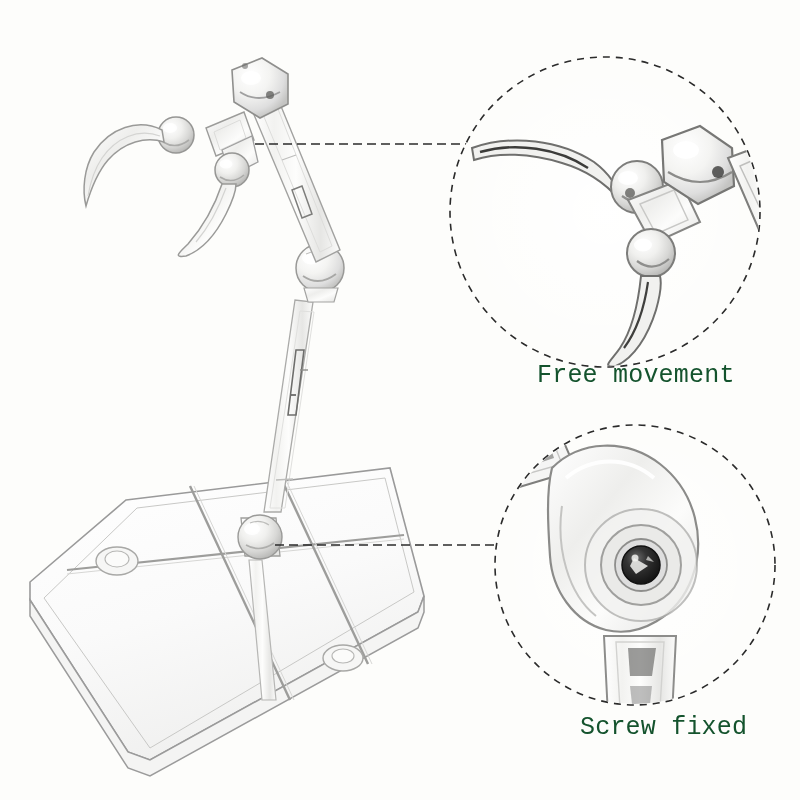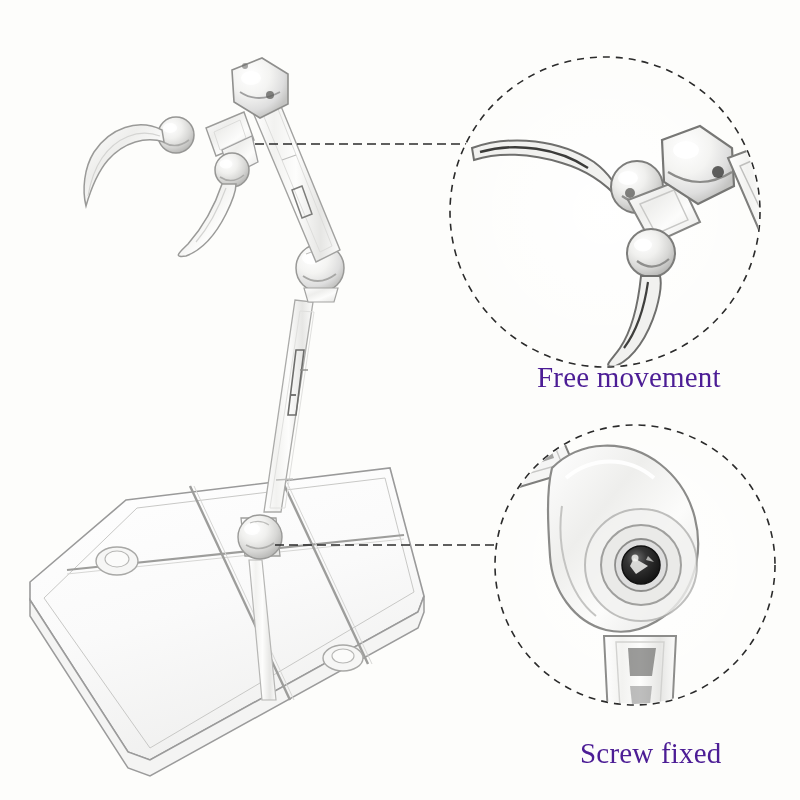--- a/index.html
+++ b/index.html
@@ -22,34 +22,34 @@
   }
   #stage svg {
     position: absolute;
     left: 0; top: 0;
     width: 800px;
     height: 800px;
     display: block;
   }
   .callout-label {
     position: absolute;
-    color: #4c1d95;
-    font-size: 29px;
-    font-family: Liberation Serif, serif;
+    color: #14532d;
+    font-size: 25px;
+    font-family: Liberation Mono, monospace;
     letter-spacing: 0.2px;
     white-space: nowrap;
     font-weight: 400;
   }
   #label-free {
     left: 537px;
     top: 361px;
   }
   #label-screw {
     left: 580px;
-    top: 737px;
+    top: 713px;
   }
 </style>
 </head>
 <body>
 
 <div id="stage">
   <svg viewBox="0 0 800 800" xmlns="http://www.w3.org/2000/svg">
     <defs>
       <linearGradient id="plasticV" x1="0" y1="0" x2="1" y2="0">
         <stop offset="0%" stop-color="#ffffff"></stop>

